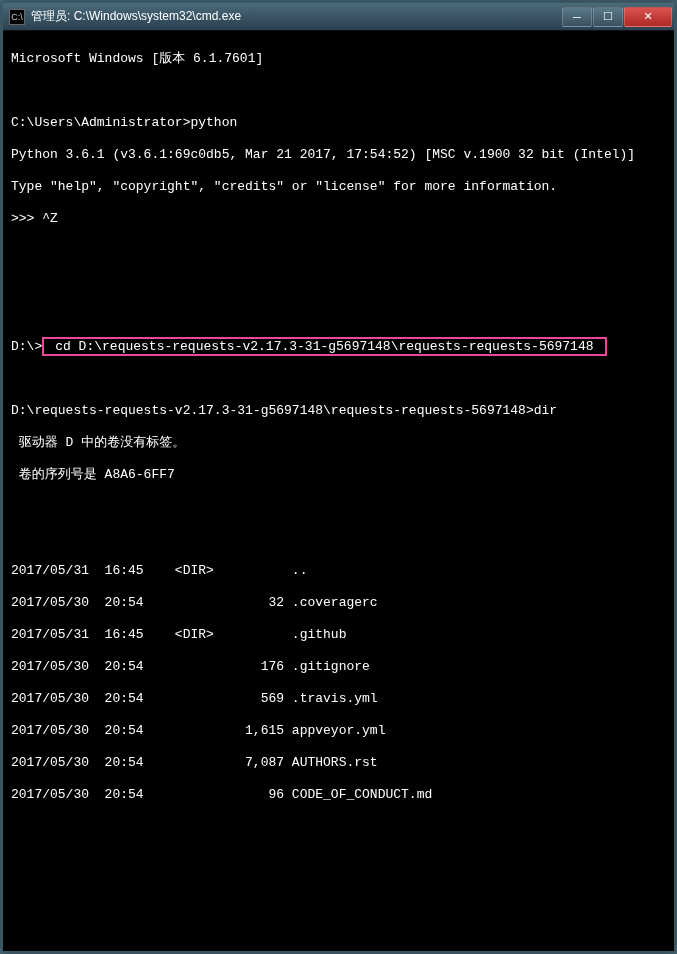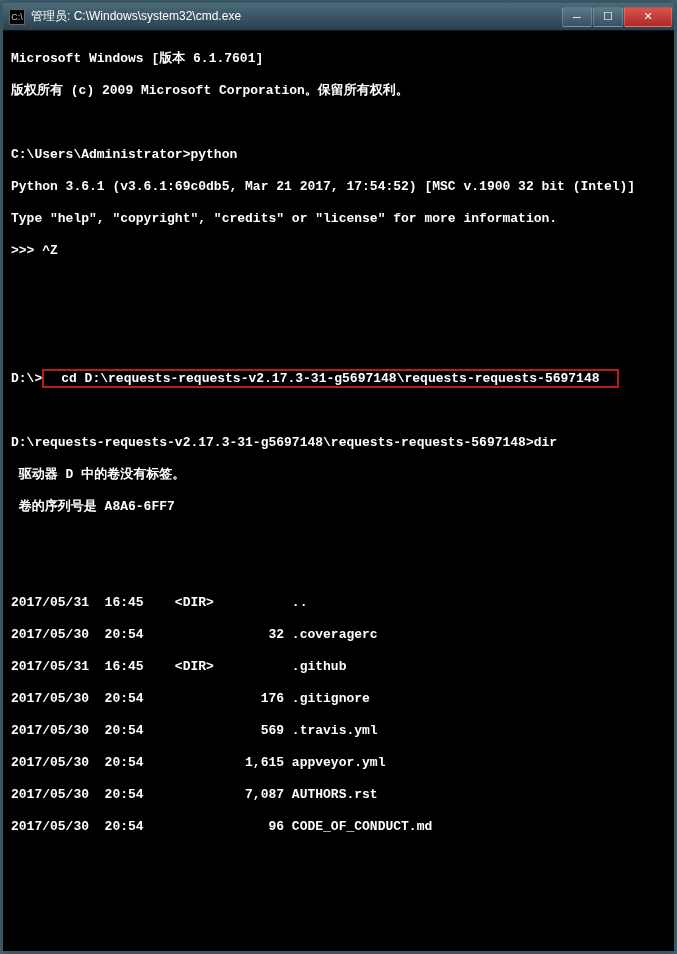--- a/index.html
+++ b/index.html
@@ -58,43 +58,42 @@
   .win-btn.max { background: linear-gradient(to bottom,#5a7a8a,#3a5060); }
   .win-btn.close { background: linear-gradient(to bottom,#d9534f,#b02a25); width: 48px; }
   .terminal {
     flex: 1;
     background: #000;
     color: #fff;
     padding: 4px 8px;
     white-space: pre;
     overflow: hidden;
     line-height: 16px;
-    font-weight: bold;
+    font-weight: normal;
     font-size: 13px;
   }
-  .hl { border: 2px solid #b91c1c; display: inline; padding: 0 17px; }
+  .hl { border: 2px solid #ec4899; display: inline; padding: 0 11px; }
   .row { display: block; }
 </style>
 </head>
 <body>
 
 <div class="window">
   <div class="titlebar">
     <span class="title-icon">C:\</span>
     <span class="title-text">管理员: C:\Windows\system32\cmd.exe</span>
     <div class="win-btns">
       <div class="win-btn min">─</div>
       <div class="win-btn max">☐</div>
       <div class="win-btn close">✕</div>
     </div>
   </div>
 
   <div class="terminal">
 <span class="row">Microsoft Windows [版本 6.1.7601]</span>
-<span class="row">版权所有 (c) 2009 Microsoft Corporation。保留所有权利。</span>
 <span class="row"> </span>
 <span class="row"><span>C:\Users\Administrator&gt;</span><span>python</span></span>
 <span class="row">Python 3.6.1 (v3.6.1:69c0db5, Mar 21 2017, 17:54:52) [MSC v.1900 32 bit (Intel)]</span>
 <span class="row">Type "help", "copyright", "credits" or "license" for more information.</span>
 <span class="row">&gt;&gt;&gt; ^Z</span>
 <span class="row"> </span>
 <span class="row"> </span>
 <span class="row"> </span>
 <span class="row"><span>D:\&gt;</span><span class="hl">cd D:\requests-requests-v2.17.3-31-g5697148\requests-requests-5697148</span></span>
 <span class="row"> </span>

